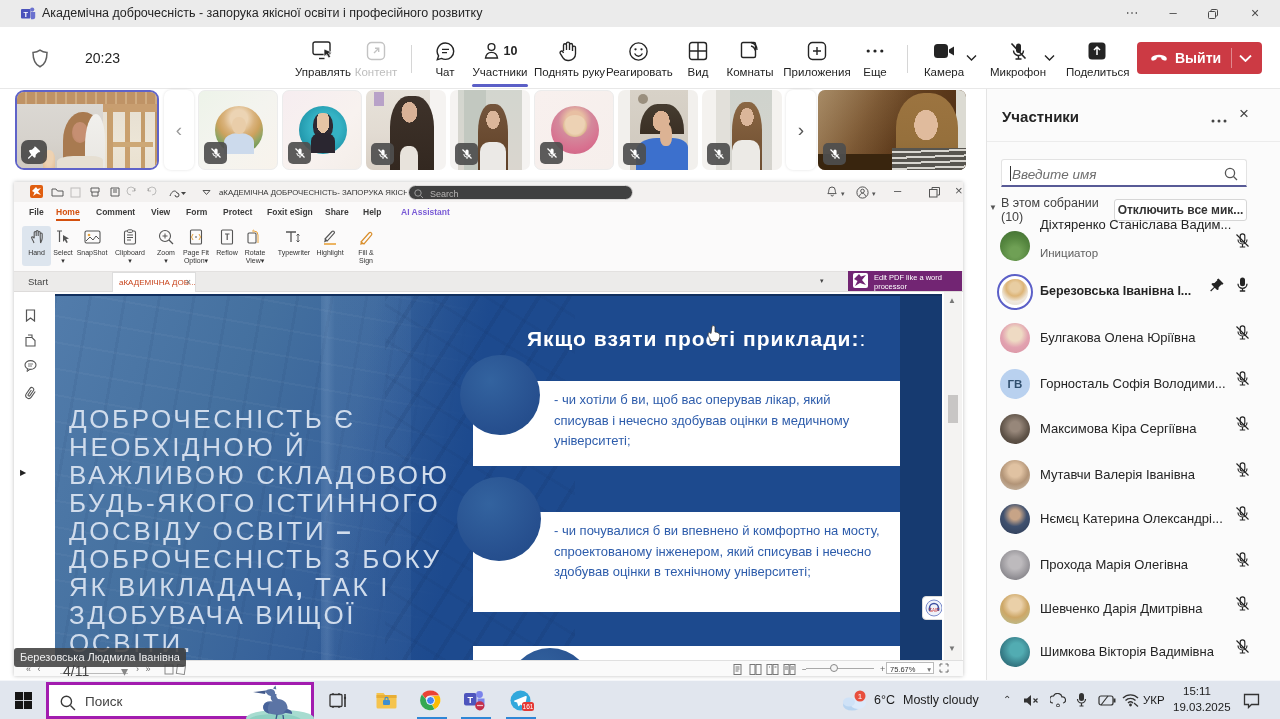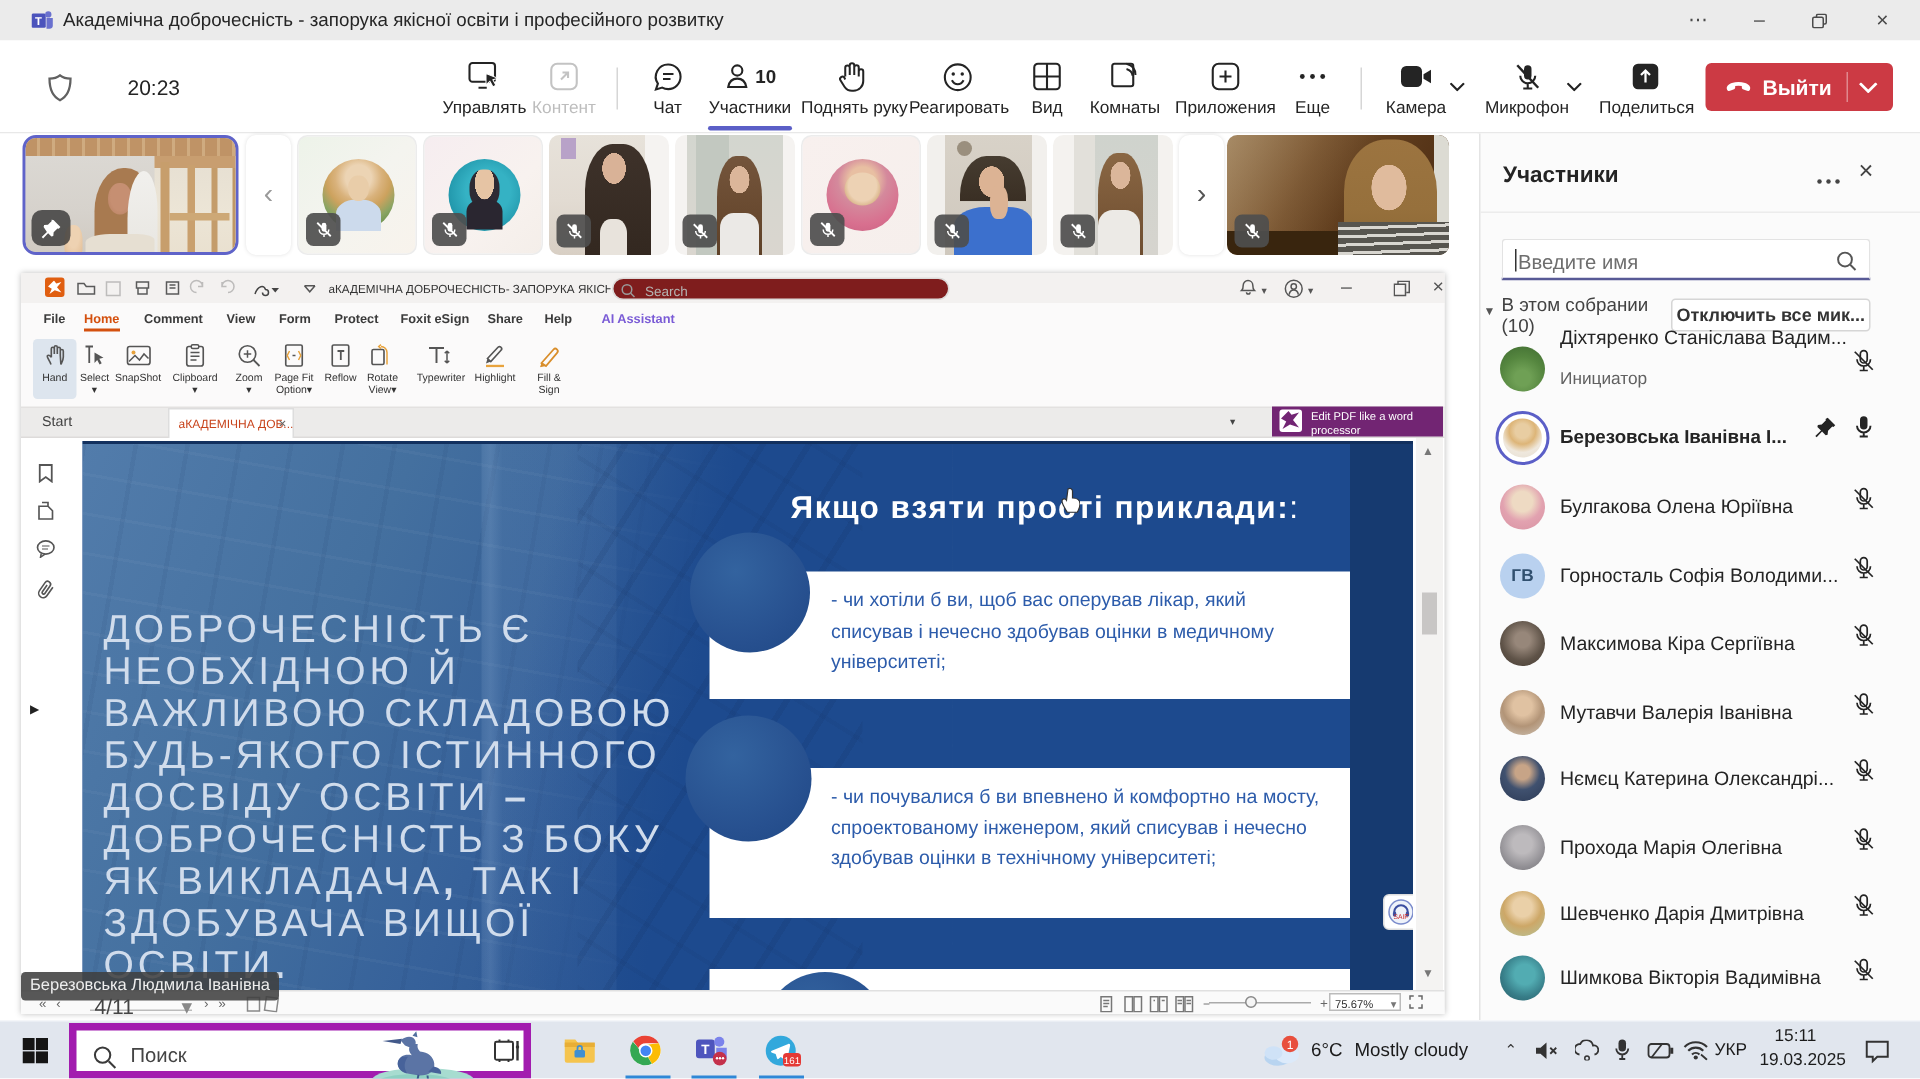--- a/index.html
+++ b/index.html
@@ -407,21 +407,21 @@
           <path d="M40 2 h8 v4 h-8 z M41 6 v4 h6 V6"></path>
           <path d="M60 2 h8 v8 h-8 z M62 4 h4 M62 6 h4"></path>
           <path d="M80 9 a4 4 0 1 1 4 -4 M84 2 v3 h-3" opacity=".35"></path>
           <path d="M101 9 a4 4 0 1 0 -4 -4 M97 2 v3 h3" opacity=".35"></path>
           <path d="M119 10 c2 -6 6 -6 7 -3 a2 2 0 1 1 -2 2" stroke="#444"></path>
           <path d="M130 6 l2.5 3 l2.5 -3" fill="#444" stroke="none"></path>
           <path d="M152 4.5 l3.5 4 3.5 -4 M152 4.5 h7" stroke="#555"></path>
         </g>
       </svg>
       <div style="position:absolute;left:205px;top:6px;width:188px;overflow:hidden;font-size:7.8px;color:#333;white-space:nowrap;letter-spacing:0;">аКАДЕМIЧНА ДОБРОЧЕСНIСТЬ- ЗАПОРУКА ЯКIСНОЇ...</div>
-      <div style="position:absolute;left:394px;top:3px;width:225px;height:15px;background:#7f1d1d;border:1px solid #dddbda;border-radius:8px;">
+      <div style="position:absolute;left:394px;top:3px;width:225px;height:15px;background:#404040;border:1px solid #dddbda;border-radius:8px;">
         <svg style="position:absolute;left:5px;top:3px;" width="10" height="10" viewBox="0 0 10 10">
             <circle cx="4" cy="4" r="3.2" fill="none" stroke="#9a9a9a"></circle>
             <path d="M6.5 6.5 L9 9" stroke="#9a9a9a"></path>
           </svg>
         <div style="position:absolute;left:21px;top:3px;font-size:9px;color:#b5b3b2;">Search</div>
       </div>
       <svg style="position:absolute;left:812px;top:4px;" width="12" height="12" viewBox="0 0 12 12">
           <path d="M6 1 a3.2 3.2 0 0 1 3.2 3.2 c0 2.5 1 3.4 1 3.4 H1.8 s1 -.9 1 -3.4 A3.2 3.2 0 0 1 6 1 z M5 8.8 a1.2 1.2 0 0 0 2.4 0" fill="none" stroke="#555" stroke-width="1"></path>
         </svg>
       <div style="position:absolute;left:827px;top:8px;font-size:7px;color:#555;">▾</div>
@@ -655,21 +655,21 @@
 
   <div id="panel" class="abs">
     <div style="position:absolute;left:15px;top:19px;font-size:15px;font-weight:bold;color:#242424;">Участники</div>
     <svg style="position:absolute;left:224px;top:30px;" width="16" height="4" viewBox="0 0 16 4">
         <circle cx="2" cy="2" r="1.5" fill="#444"></circle>
         <circle cx="8" cy="2" r="1.5" fill="#444"></circle>
         <circle cx="14" cy="2" r="1.5" fill="#444"></circle>
       </svg>
     <div style="position:absolute;left:252px;top:15px;font-size:17px;color:#444;">×</div>
     <div style="position:absolute;left:0;top:52px;width:294px;height:1px;background:#ececec;"></div>
-    <div style="position:absolute;left:14px;top:70px;width:246px;height:28px;background:#fff;border:1px solid #e3e3e3;border-bottom:2px solid #585a96;border-radius:3px 3px 0 0;">
+    <div style="position:absolute;left:14px;top:70px;width:246px;height:28px;background:#fff;border:1px solid #e3e3e3;border-bottom:2px solid #585a96;border-radius:3px 3px 0 0;font-style:italic;">
       <div style="position:absolute;left:8px;top:6px;width:1px;height:15px;background:#333;"></div>
       <div style="position:absolute;left:10px;top:7px;font-size:13.5px;color:#6e6e6e;">Введите имя</div>
       <svg style="position:absolute;left:222px;top:7px;" width="14" height="14" viewBox="0 0 14 14">
           <circle cx="6" cy="6" r="4.6" fill="none" stroke="#555" stroke-width="1.3"></circle>
           <path d="M9.5 9.5 L13 13" stroke="#555" stroke-width="1.3"></path>
         </svg>
     </div>
     <div style="position:absolute;left:2px;top:114px;color:#555;font-size:8px;">▼</div>
     <div style="position:absolute;left:14px;top:107px;font-size:12.5px;color:#424242;">В этом собрании<br>(10)</div>
     <div style="position:absolute;left:127px;top:110px;width:133px;height:22px;background:#fff;border:1px solid #d6d6d6;border-radius:3px;text-align:center;font-size:12px;font-weight:bold;color:#333;line-height:21px;">Отключить все мик...</div>
@@ -789,21 +789,21 @@
 
   <div class="abs" style="left:14px;top:648px;width:172px;height:19px;background:rgba(64,64,64,.88);border-radius:3px;color:#eee;font-size:11px;line-height:19px;text-align:center;">Березовська Людмила Іванівна</div>
 
   <div id="taskbar" class="abs">
     <svg style="position:absolute;left:15px;top:11px;" width="17" height="17" viewBox="0 0 19 19">
         <rect x="0" y="0" width="9" height="9" fill="#151515"></rect>
         <rect x="10" y="0" width="9" height="9" fill="#151515"></rect>
         <rect x="0" y="10" width="9" height="9" fill="#151515"></rect>
         <rect x="10" y="10" width="9" height="9" fill="#151515"></rect>
       </svg>
-    <div style="position:absolute;left:46px;top:1px;width:308px;height:37px;background:#fff;border:5px solid #a21caf;">
+    <div style="position:absolute;left:46px;top:1px;width:268px;height:37px;background:#fff;border:3px solid #a21caf;">
       <svg style="position:absolute;left:11px;top:10px;" width="16" height="16" viewBox="0 0 15 15">
           <circle cx="6" cy="6" r="4.8" fill="none" stroke="#3a3a3a" stroke-width="1.3"></circle>
           <path d="M9.8 9.8 L14 14" stroke="#3a3a3a" stroke-width="1.3"></path>
         </svg>
       <div style="position:absolute;left:36px;top:9px;font-size:13.5px;color:#444;">Поиск</div>
       <svg style="position:absolute;left:196px;top:0px;" width="70" height="37" viewBox="0 0 70 37">
         <ellipse cx="35" cy="33" rx="34" ry="8" fill="#a7dcd0"></ellipse>
         <ellipse cx="30" cy="35" rx="26" ry="6" fill="#8ed0c2"></ellipse>
         <path d="M21 5.5 l-13 1.5 12 2 z" fill="#42598a"></path>
         <path d="M20 6.5 c4 -3.5 9 -3 10 .5 c.6 2 -.4 3.5 -2 5 l-5 -2 z" fill="#5b74a5"></path>

